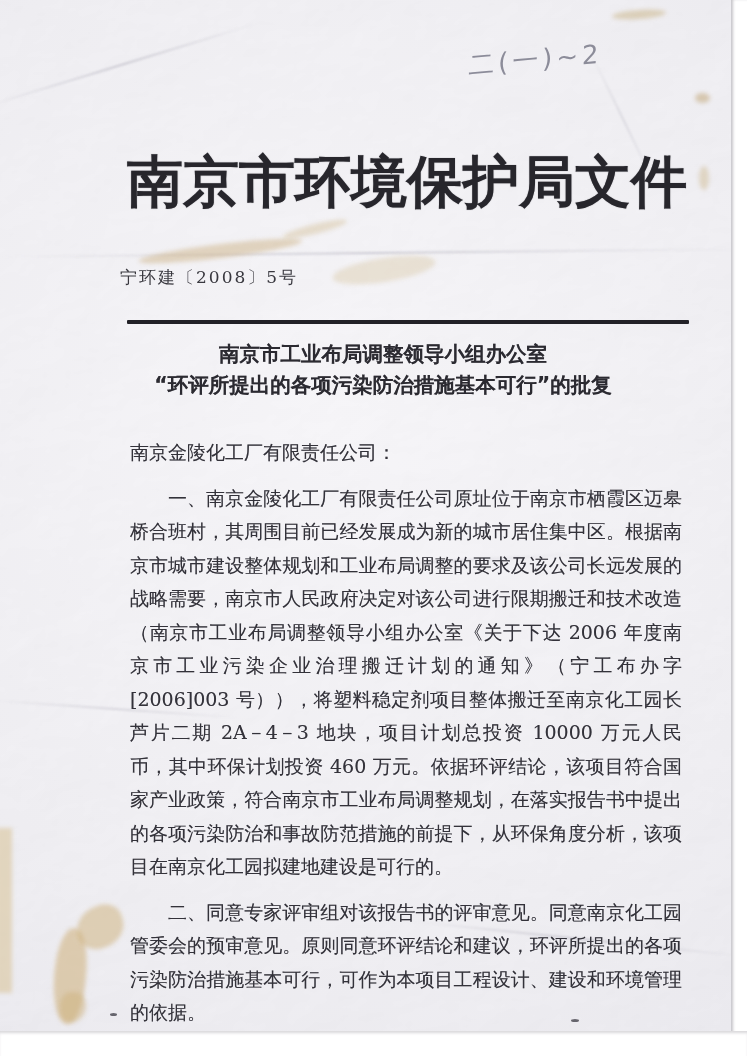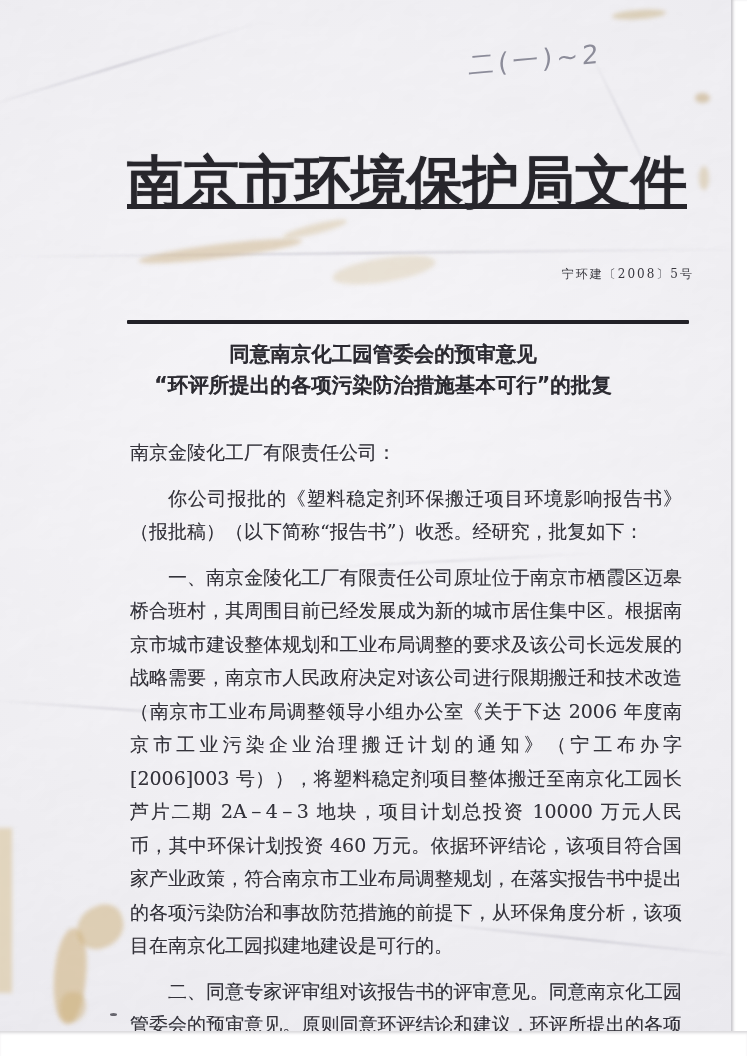--- a/index.html
+++ b/index.html
@@ -73,26 +73,25 @@
   
   .doc-title {
     position: absolute; left: 120px; top: 146px; width: 574px;
     margin: 0; text-align: center;
     font-family: "DejaVu Serif", "Liberation Serif", serif;
     font-weight: 900;
     font-size: 56px; line-height: 1.25;
     color: #27262c;
     text-shadow: 0 0 1px rgba(39,38,44,.55);
     white-space: nowrap;
-    text-decoration: underline;
   }
   .doc-number {
     position: absolute; left: 120px; top: 266px; width: 574px;
-    text-align: right;
-    font-size: 12px; letter-spacing: 2px;
+    text-align: left;
+    font-size: 17px; letter-spacing: 2px;
     color: #39383f;
   }
   .header-rule {
     position: absolute; left: 127px; top: 320px; width: 562px; height: 4px;
     background: #222127;
     border-radius: 1px;
   }
   
   .subject {
     position: absolute; left: 96px; top: 339px; width: 574px;
@@ -153,27 +152,26 @@
 
   <div class="annotation">二(一)~2</div>
 
   <h1 class="doc-title">南京市环境保护局文件</h1>
 
   <div class="doc-number">宁环建〔2008〕5号</div>
 
   <div class="header-rule"></div>
 
   <div class="subject">
-    <div>同意南京化工园管委会的预审意见</div>
+    <div>南京市工业布局调整领导小组办公室</div>
     <div>“环评所提出的各项污染防治措施基本可行”的批复</div>
   </div>
 
   <div class="body-text">
     <p>南京金陵化工厂有限责任公司：</p>
-    <p class="indent">你公司报批的《塑料稳定剂环保搬迁项目环境影响报告书》（报批稿）（以下简称“报告书”）收悉。经研究，批复如下：</p>
     <p class="indent">一、南京金陵化工厂有限责任公司原址位于南京市栖霞区迈皋桥合班村，其周围目前已经发展成为新的城市居住集中区。根据南京市城市建设整体规划和工业布局调整的要求及该公司长远发展的战略需要，南京市人民政府决定对该公司进行限期搬迁和技术改造（南京市工业布局调整领导小组办公室《关于下达 2006 年度南京市工业污染企业治理搬迁计划的通知》（宁工布办字[2006]003 号）），将塑料稳定剂项目整体搬迁至南京化工园长芦片二期 2A－4－3 地块，项目计划总投资 10000 万元人民币，其中环保计划投资 460 万元。依据环评结论，该项目符合国家产业政策，符合南京市工业布局调整规划，在落实报告书中提出的各项污染防治和事故防范措施的前提下，从环保角度分析，该项目在南京化工园拟建地建设是可行的。</p>
     <p class="indent">二、同意专家评审组对该报告书的评审意见。同意南京化工园管委会的预审意见。原则同意环评结论和建议，环评所提出的各项污染防治措施基本可行，可作为本项目工程设计、建设和环境管理的依据。</p>
     <p class="indent">三、在工程设计和建设中，须重点做好以下工作：</p>
   </div>
 
   <div class="speck speck-1"></div>
   <div class="speck speck-2"></div>
 
   <div class="scan-edge-right"></div>
   <div class="scan-edge-bottom"></div>

